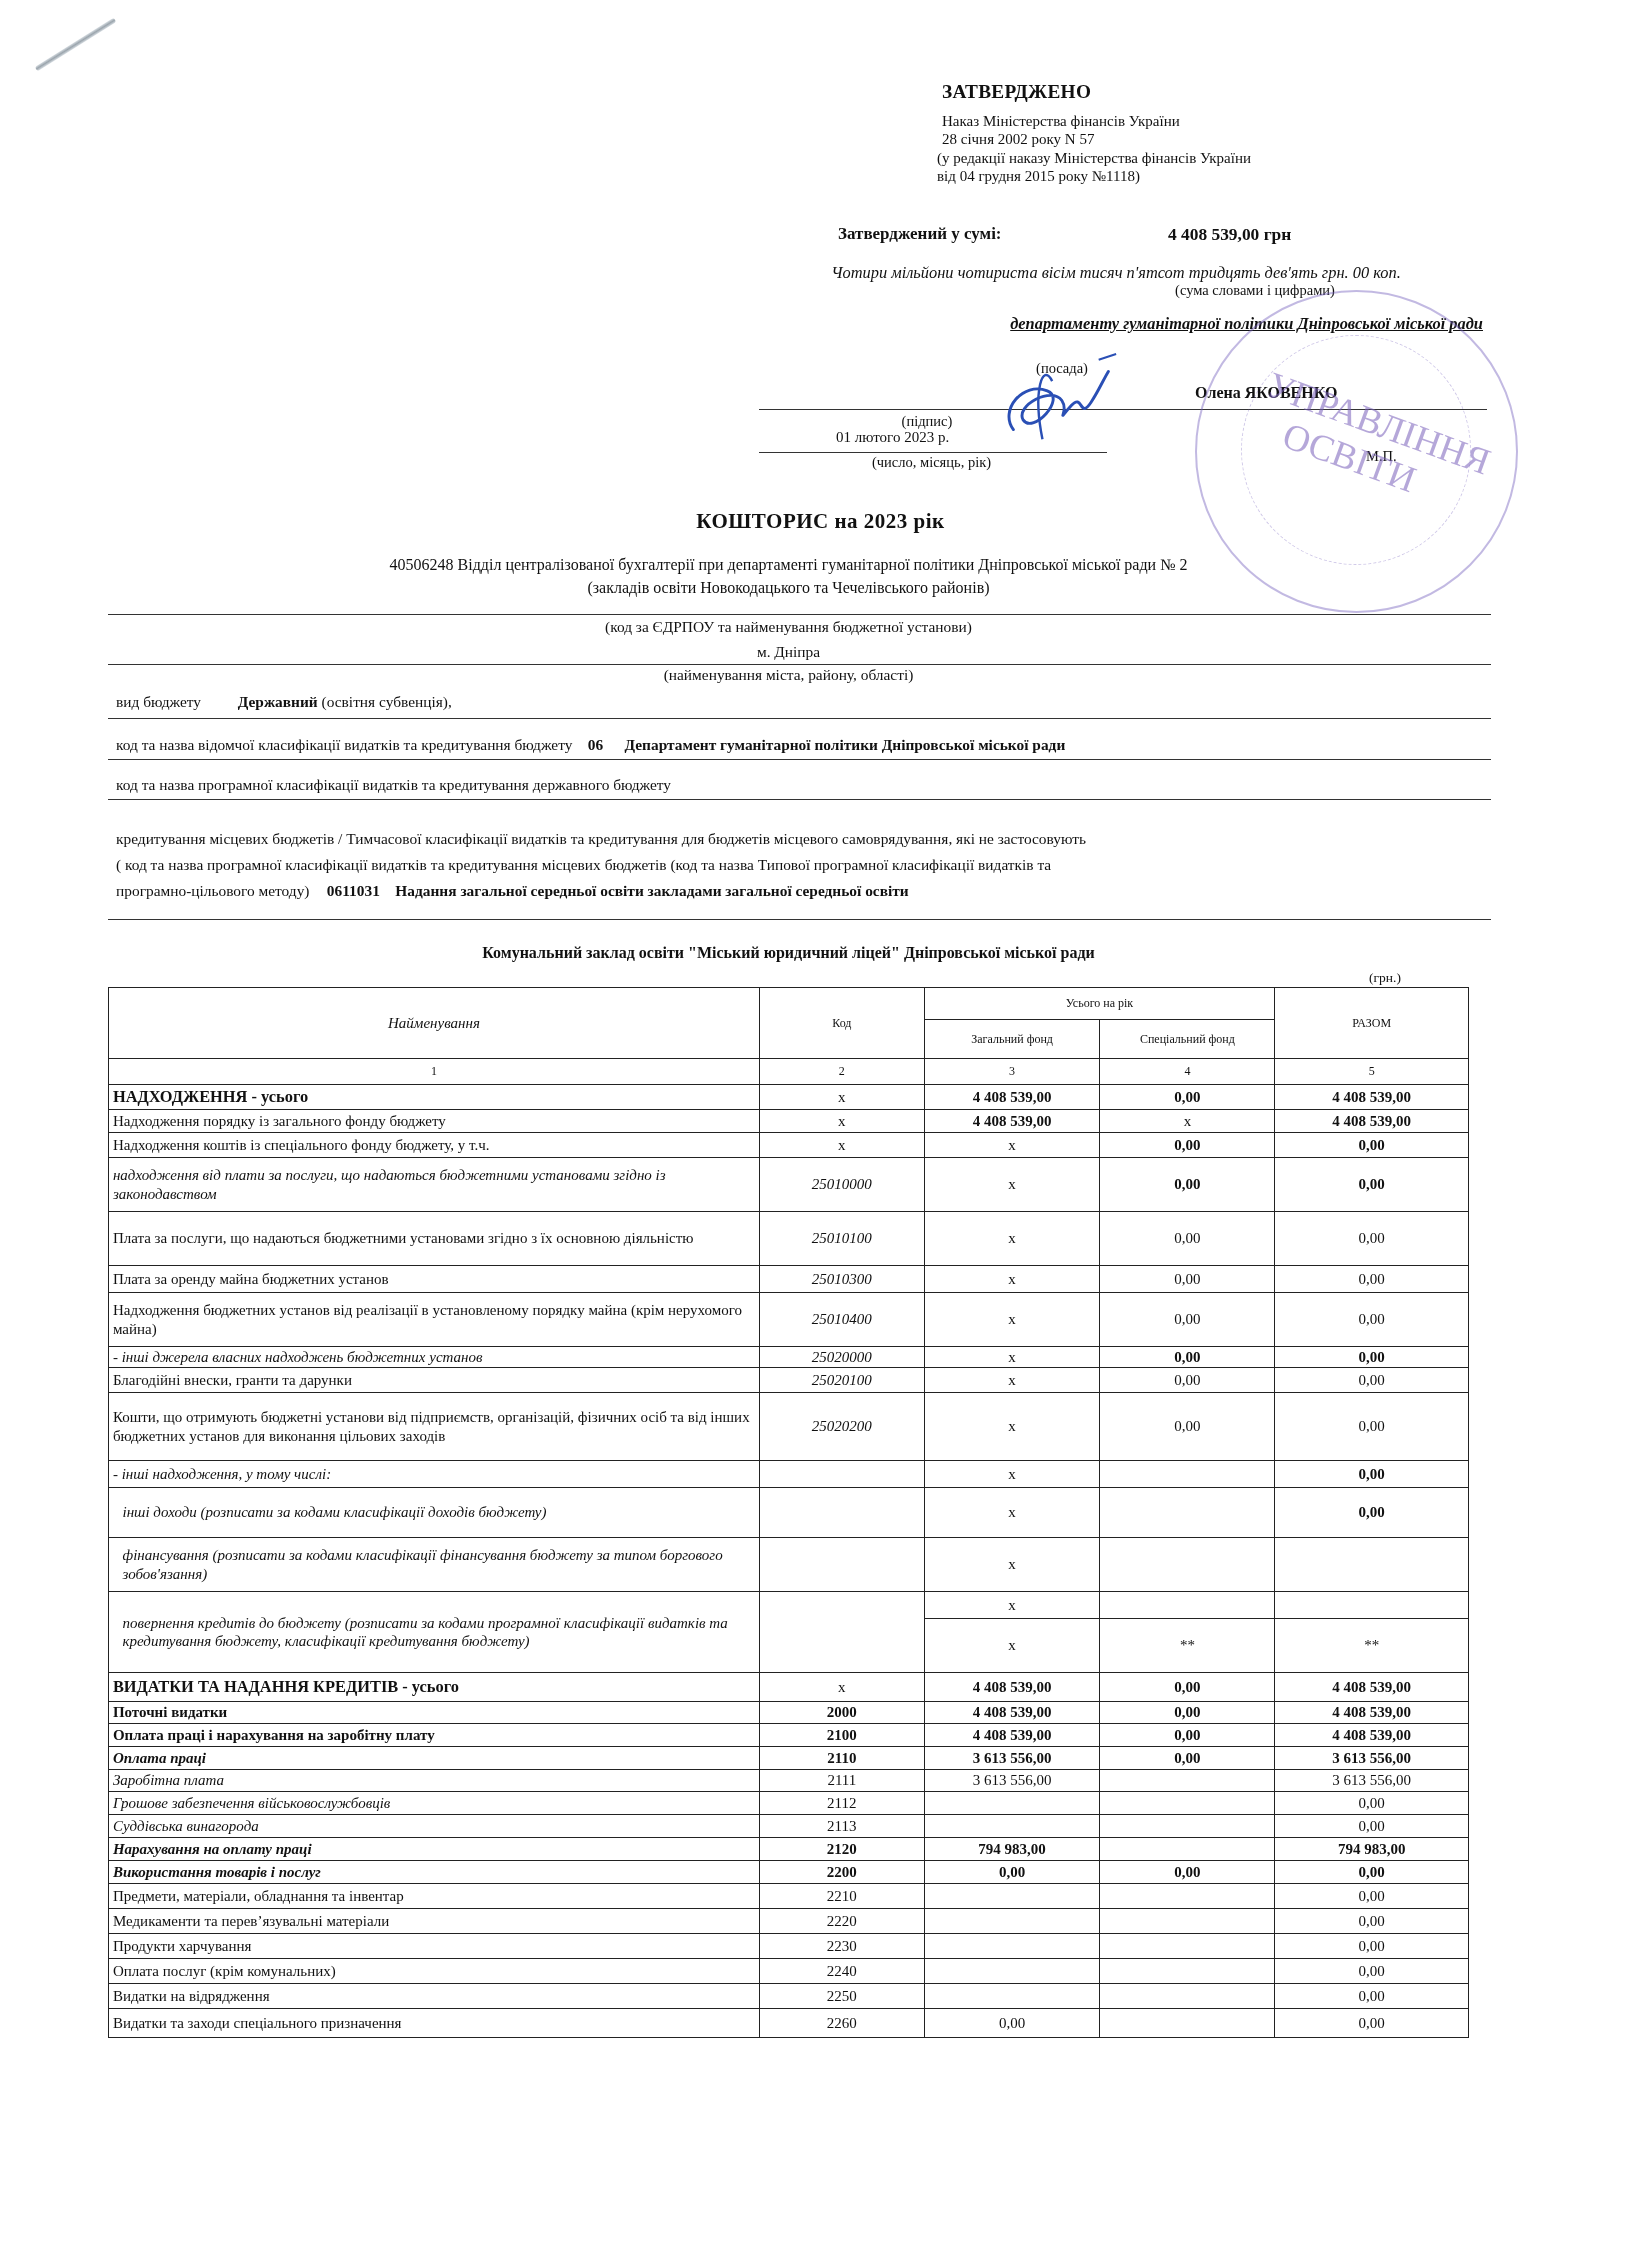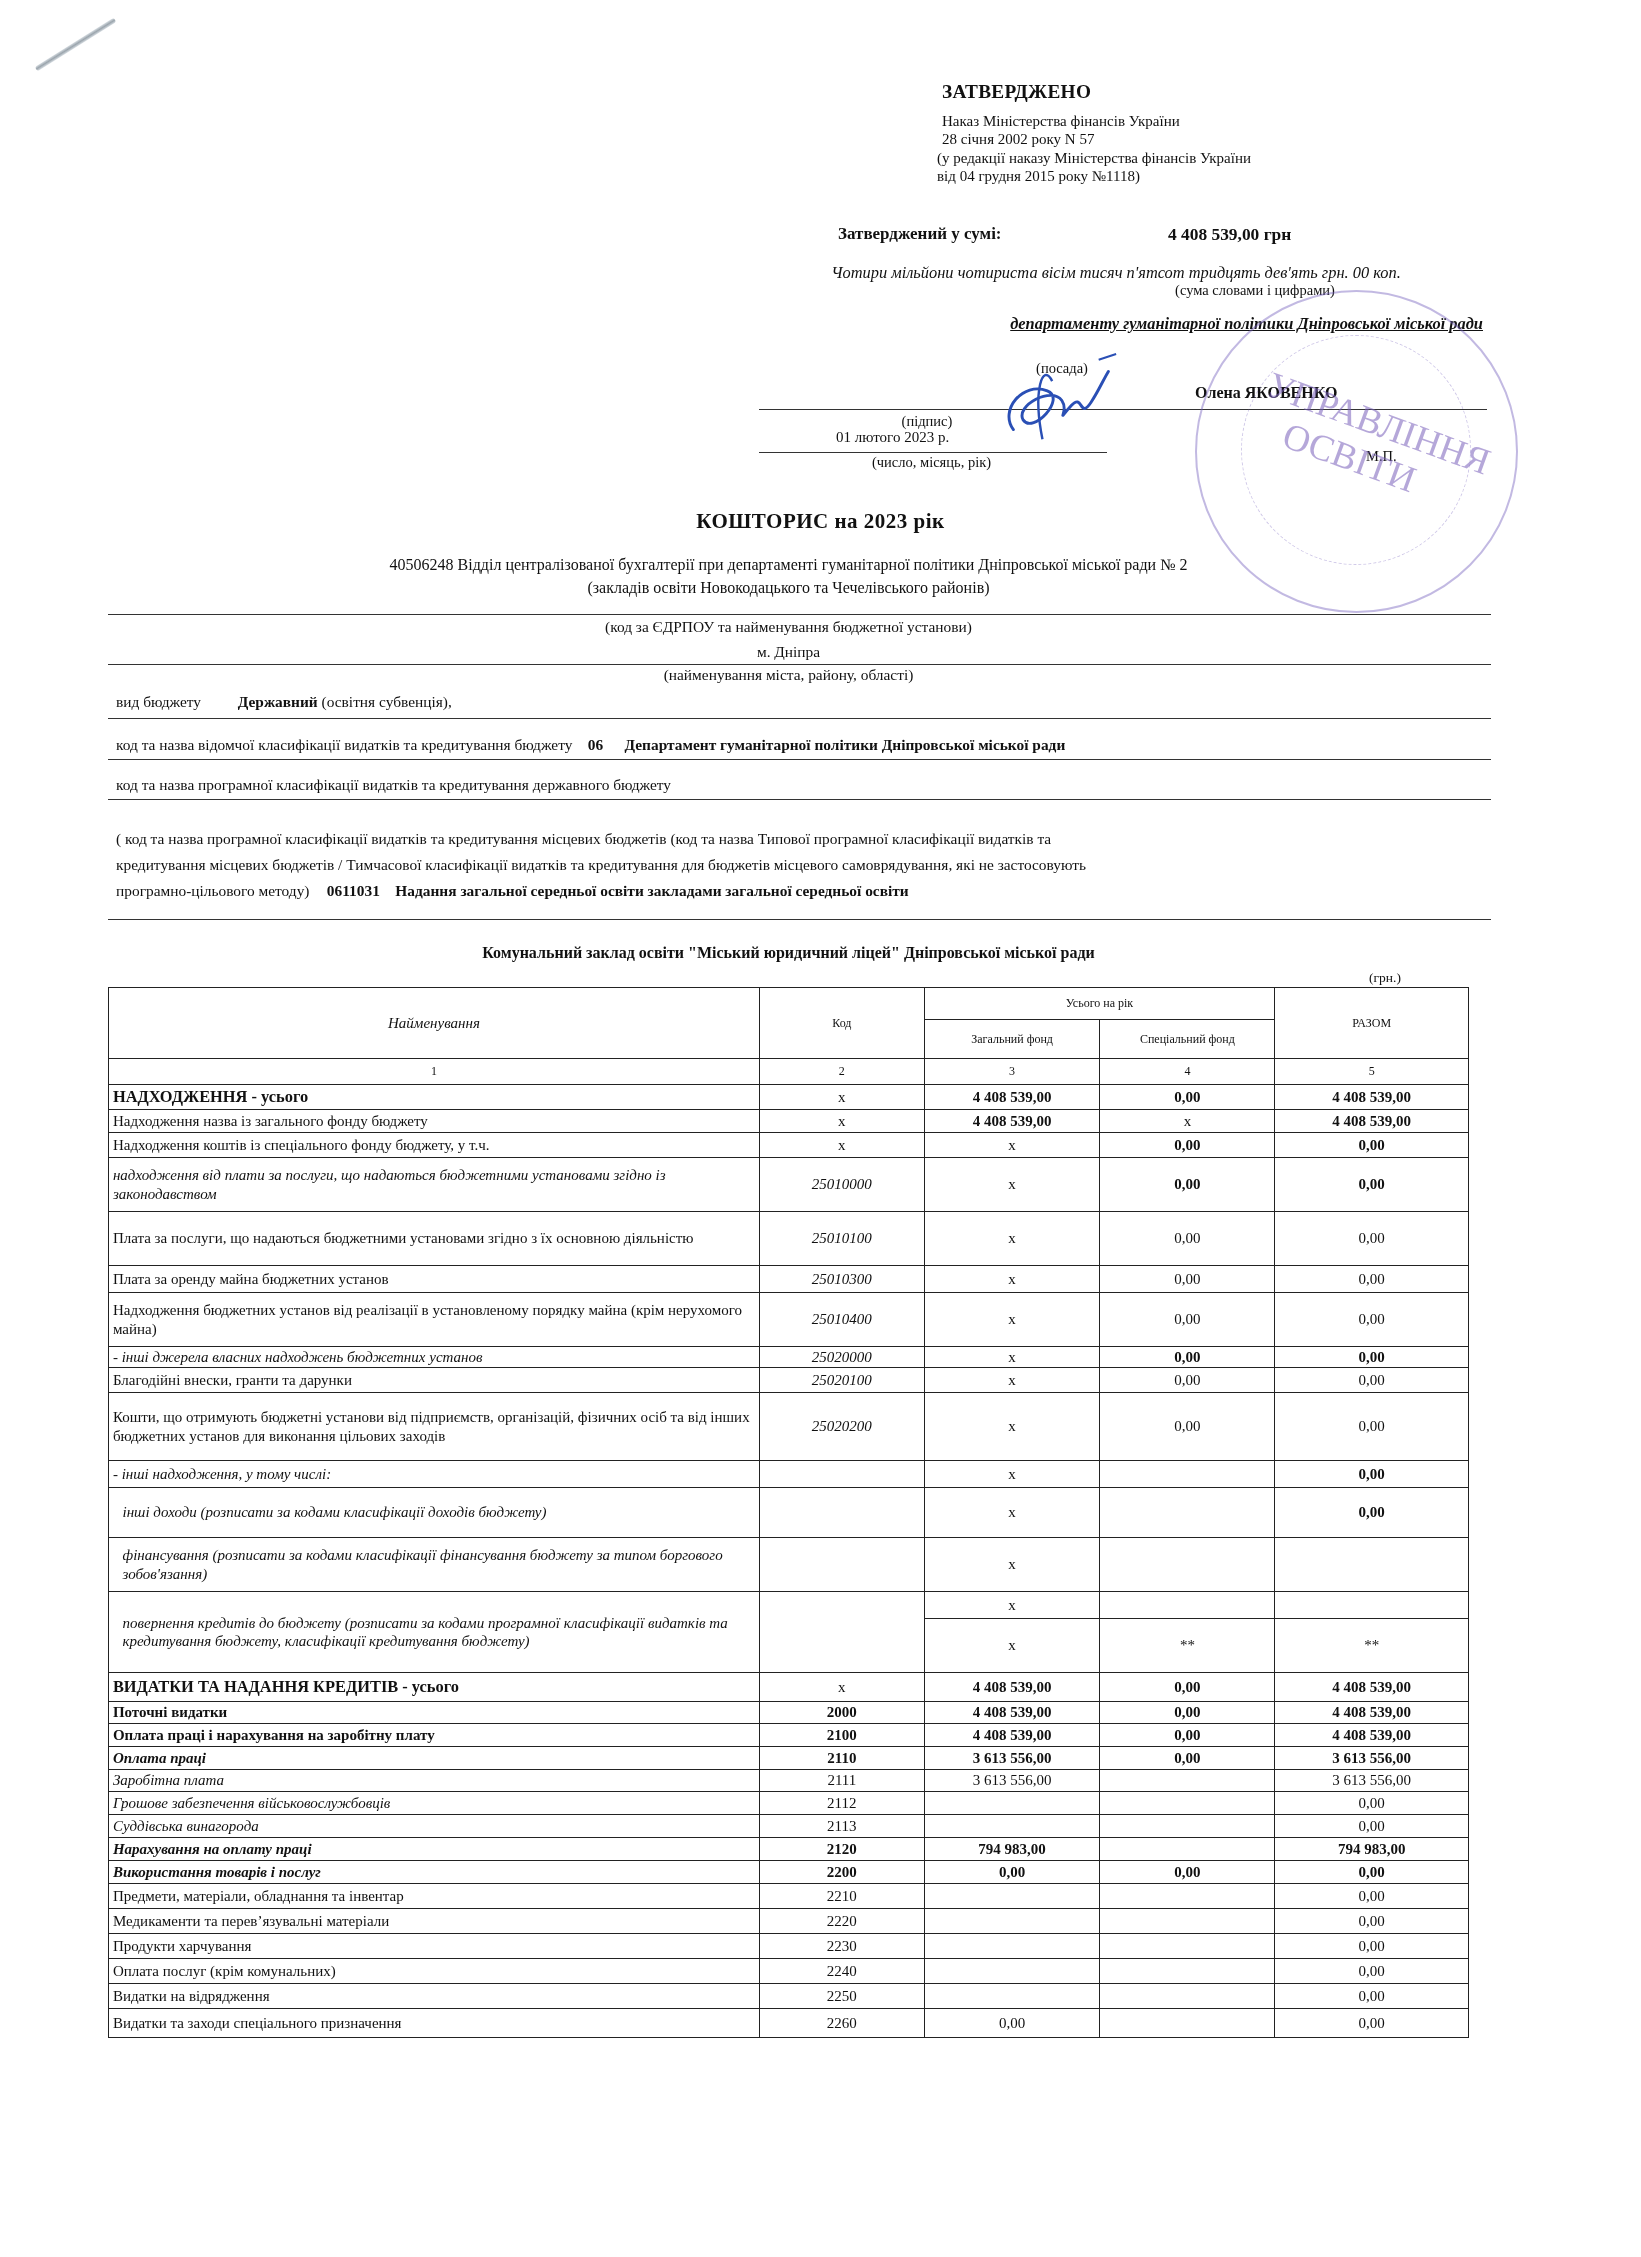--- a/index.html
+++ b/index.html
@@ -107,22 +107,22 @@
   <span>код та назва відомчої класифікації видатків та кредитування бюджету</span>
   <b style="margin-left:11.6px">06</b>
   <b style="margin-left:17.4px">Департамент гуманітарної політики Дніпровської міської ради</b>
 </div>
 <div class="hline" style="left:108px;top:759px;width:1383px"></div>
 
 <div class="abs line-label" style="top:776px">код та назва програмної класифікації видатків та кредитування державного бюджету</div>
 <div class="hline" style="left:108px;top:799px;width:1383px"></div>
 
 <div class="abs para">
+  <div>кредитування місцевих бюджетів / Тимчасової класифікації видатків та кредитування для бюджетів місцевого самоврядування, які не застосовують</div>
   <div>( код та назва програмної класифікації видатків та кредитування  місцевих бюджетів (код та назва Типової програмної класифікації видатків та</div>
-  <div>кредитування місцевих бюджетів / Тимчасової класифікації видатків та кредитування для бюджетів місцевого самоврядування, які не застосовують</div>
   <div>
     <span>програмно-цільового методу)</span>
     <b style="margin-left:13.5px">0611031</b>
     <b style="margin-left:11.6px">Надання загальної середньої освіти закладами загальної середньої  освіти</b>
   </div>
 </div>
 <div class="hline" style="left:108px;top:919px;width:1383px"></div>
 
 <div class="abs institution">Комунальний заклад освіти "Міський юридичний ліцей" Дніпровської міської ради</div>
 <div class="abs unit">(грн.)</div>
@@ -156,21 +156,21 @@
   </thead>
   <tbody id="tbody">
       <tr style="height: 25px;">
         <td class="left b center" style="font-size: 16.4px;">НАДХОДЖЕННЯ - усього</td>
         <td class="num ">x</td>
         <td class="num b">4 408 539,00</td>
         <td class="num b">0,00</td>
         <td class="num b">4 408 539,00</td>
       </tr>
       <tr style="height: 23px;">
-        <td class="left ">Надходження назва із загального фонду бюджету</td>
+        <td class="left ">Надходження порядку із загального фонду бюджету</td>
         <td class="num ">x</td>
         <td class="num b">4 408 539,00</td>
         <td class="num ">x</td>
         <td class="num b">4 408 539,00</td>
       </tr>
       <tr style="height: 25px;">
         <td class="left ">Надходження коштів із спеціального фонду бюджету, у т.ч.</td>
         <td class="num ">x</td>
         <td class="num ">x</td>
         <td class="num b">0,00</td>

